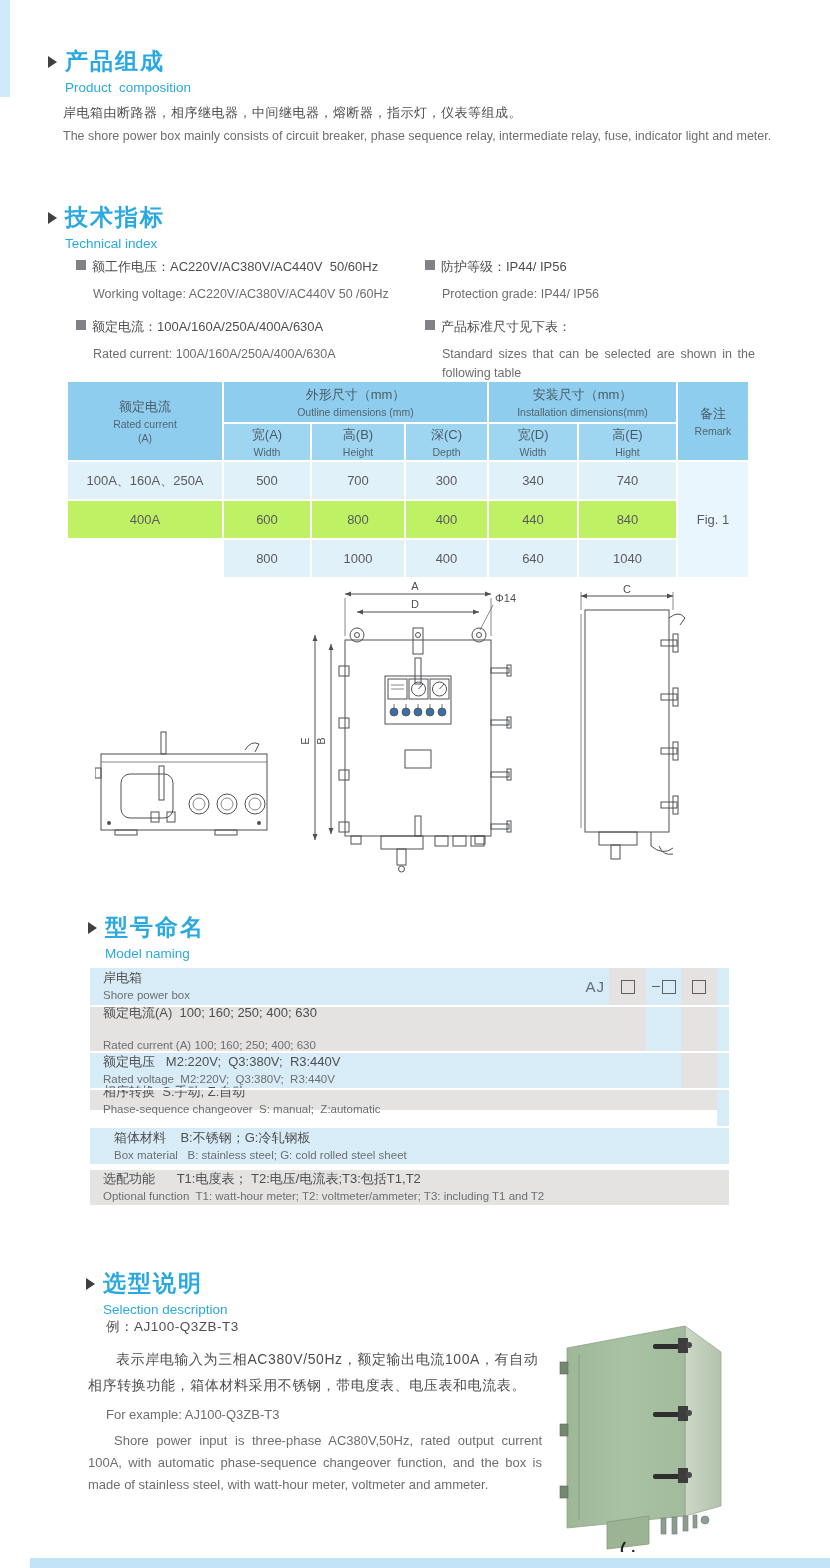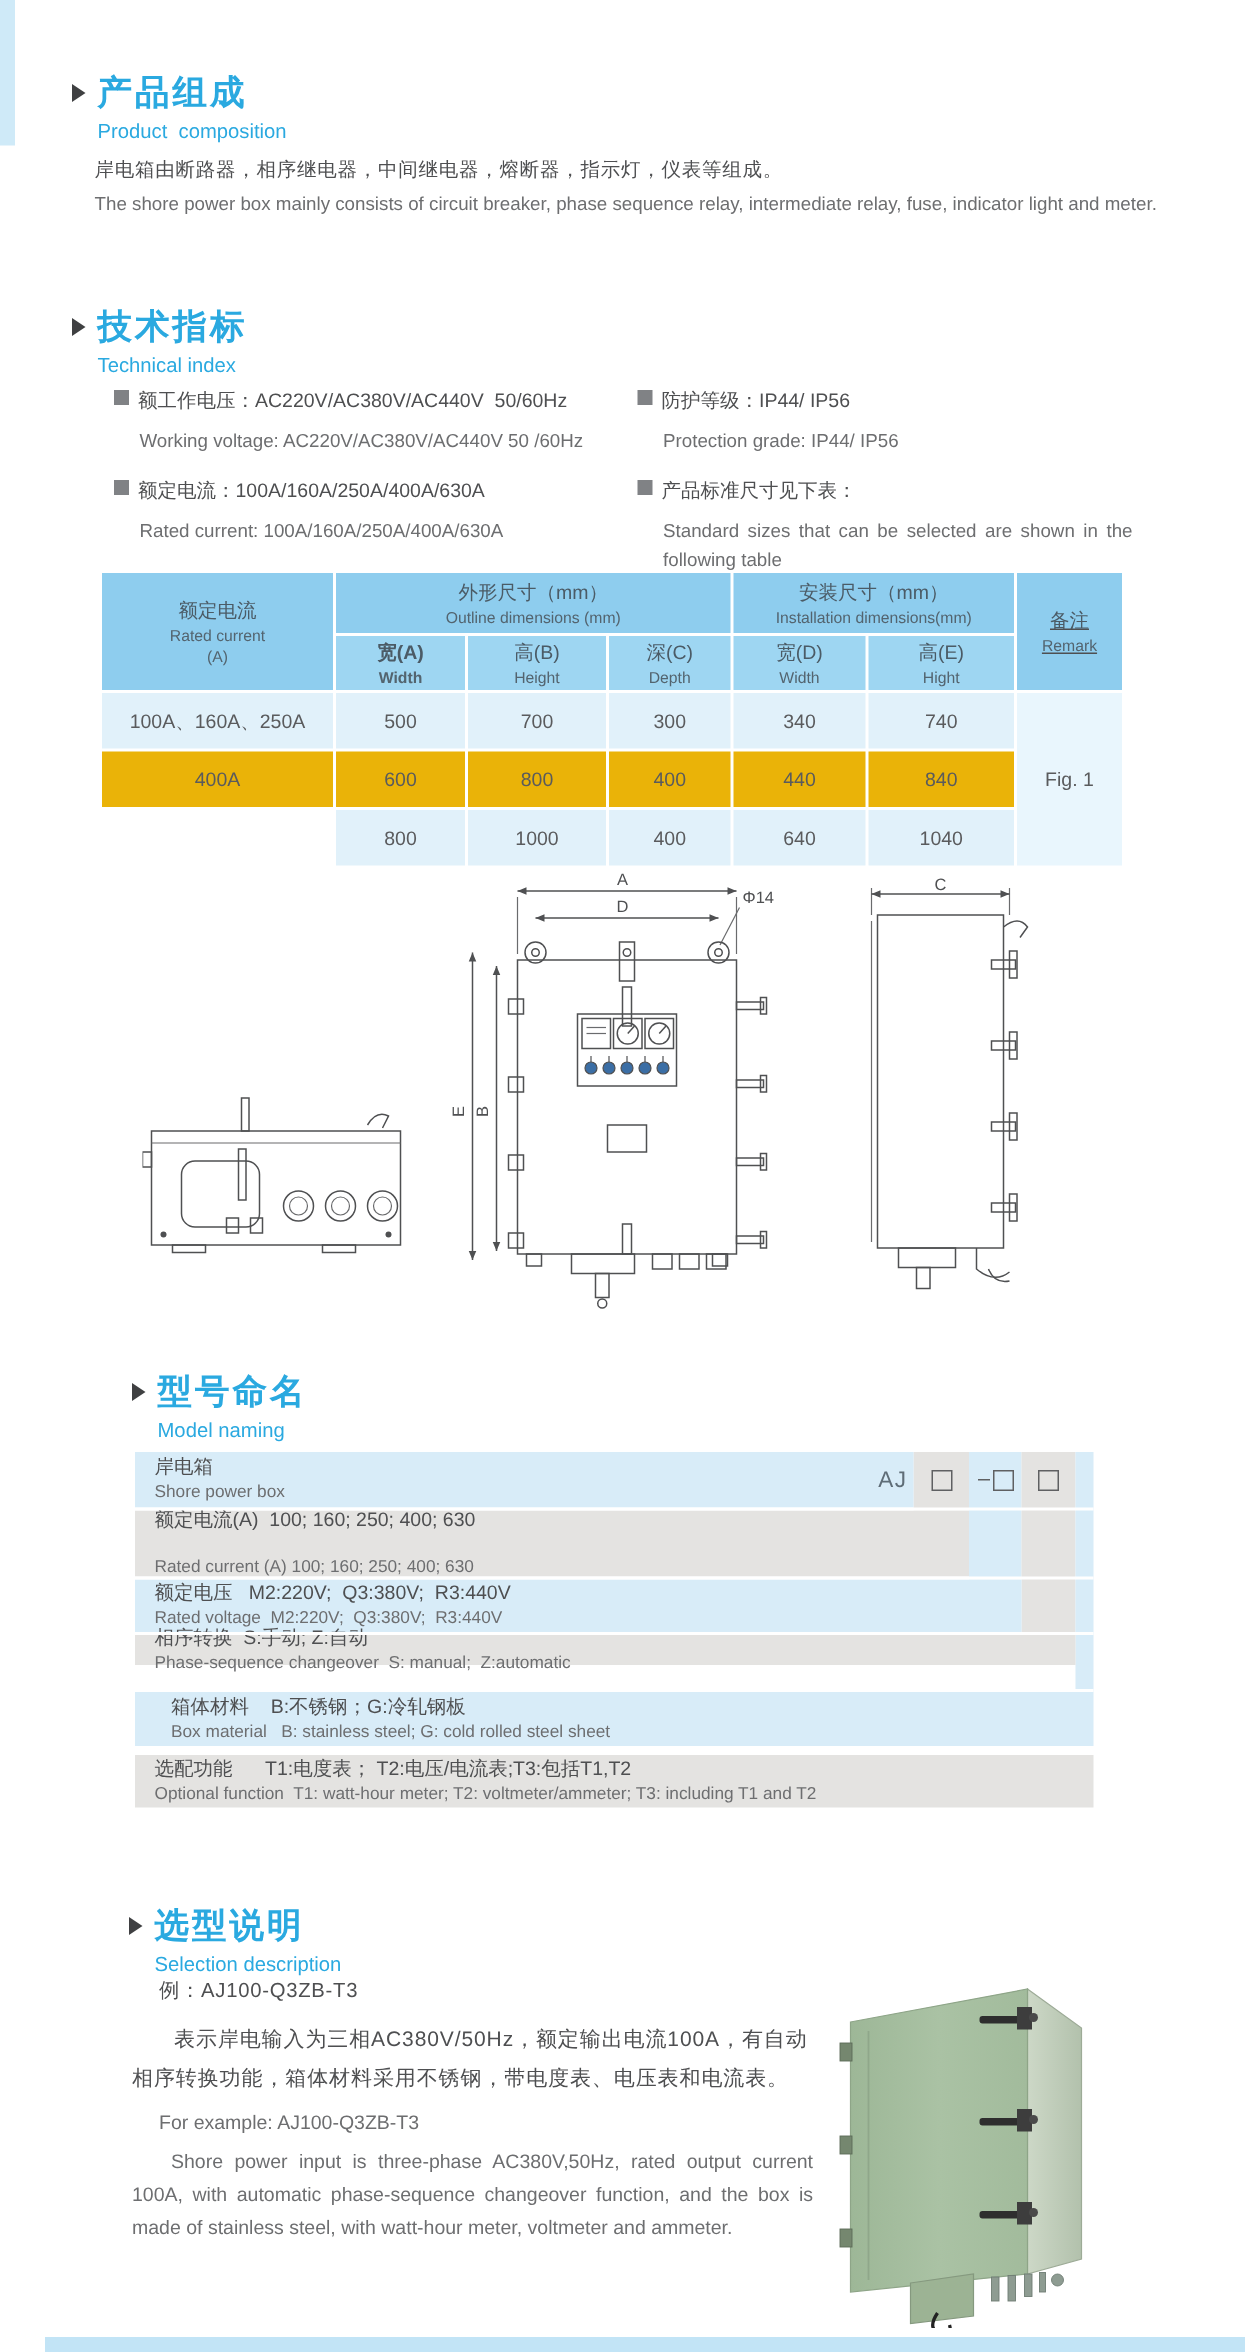--- a/index.html
+++ b/index.html
@@ -32,21 +32,21 @@
   .size-table{position:absolute;left:68px;top:382px;width:680px;display:grid;
     grid-template-columns:154px 86px 92px 81px 88px 97px 70px;
     grid-template-rows:40px 36px 37px 37px 37px;gap:2px;}
   .cell{display:flex;flex-direction:column;align-items:center;justify-content:center;text-align:center;}
   .th1{background:#8ecdee;}
   .th2{background:#9ed6f2;}
   .th-zh{font-size:13px;color:#4b5b66;}
   .th-en{font-size:10.5px;color:#53646f;margin-top:2px;}
   .td{font-size:13px;color:#5a5b5d;}
   .bg-a{background:#e1f1fa;}
-  .bg-b{background:#eab308;}
+  .bg-b{background:#bef264;}
   .bg-r{background:#e9f6fd;}
 
   
   .drawings{position:absolute;left:90px;top:578px;width:660px;height:308px;}
   .drawings svg{position:absolute;}
   .dline{stroke:#4f5052;stroke-width:1;fill:none;}
   .dthin{stroke:#6a6b6d;stroke-width:0.8;fill:none;}
   .dtext{font-size:11px;fill:#4f5052;}
 
   
@@ -126,25 +126,25 @@
       <div class="th-en">(A)</div>
     </div>
     <div class="cell th1" style="grid-area:1/2/2/5;">
       <div class="th-zh">外形尺寸（mm）</div>
       <div class="th-en">Outline dimensions (mm)</div>
     </div>
     <div class="cell th1" style="grid-area:1/5/2/7;">
       <div class="th-zh">安装尺寸（mm）</div>
       <div class="th-en">Installation dimensions(mm)</div>
     </div>
-    <div class="cell th1" style="grid-area:1/7/3/8;text-decoration:underline;">
+    <div class="cell th1" style="grid-area:1/7/3/8;">
       <div class="th-zh">备注</div>
       <div class="th-en">Remark</div>
     </div>
-    <div class="cell th2" style="grid-area:2/2/3/3;font-weight:bold;">
+    <div class="cell th2" style="grid-area:2/2/3/3;">
       <div class="th-zh">宽(A)</div>
         <div class="th-en">Width</div>
     </div>
     <div class="cell th2" style="grid-area:2/3/3/4;">
       <div class="th-zh">高(B)</div>
         <div class="th-en">Height</div>
     </div>
     <div class="cell th2" style="grid-area:2/4/3/5;">
       <div class="th-zh">深(C)</div>
         <div class="th-en">Depth</div>

